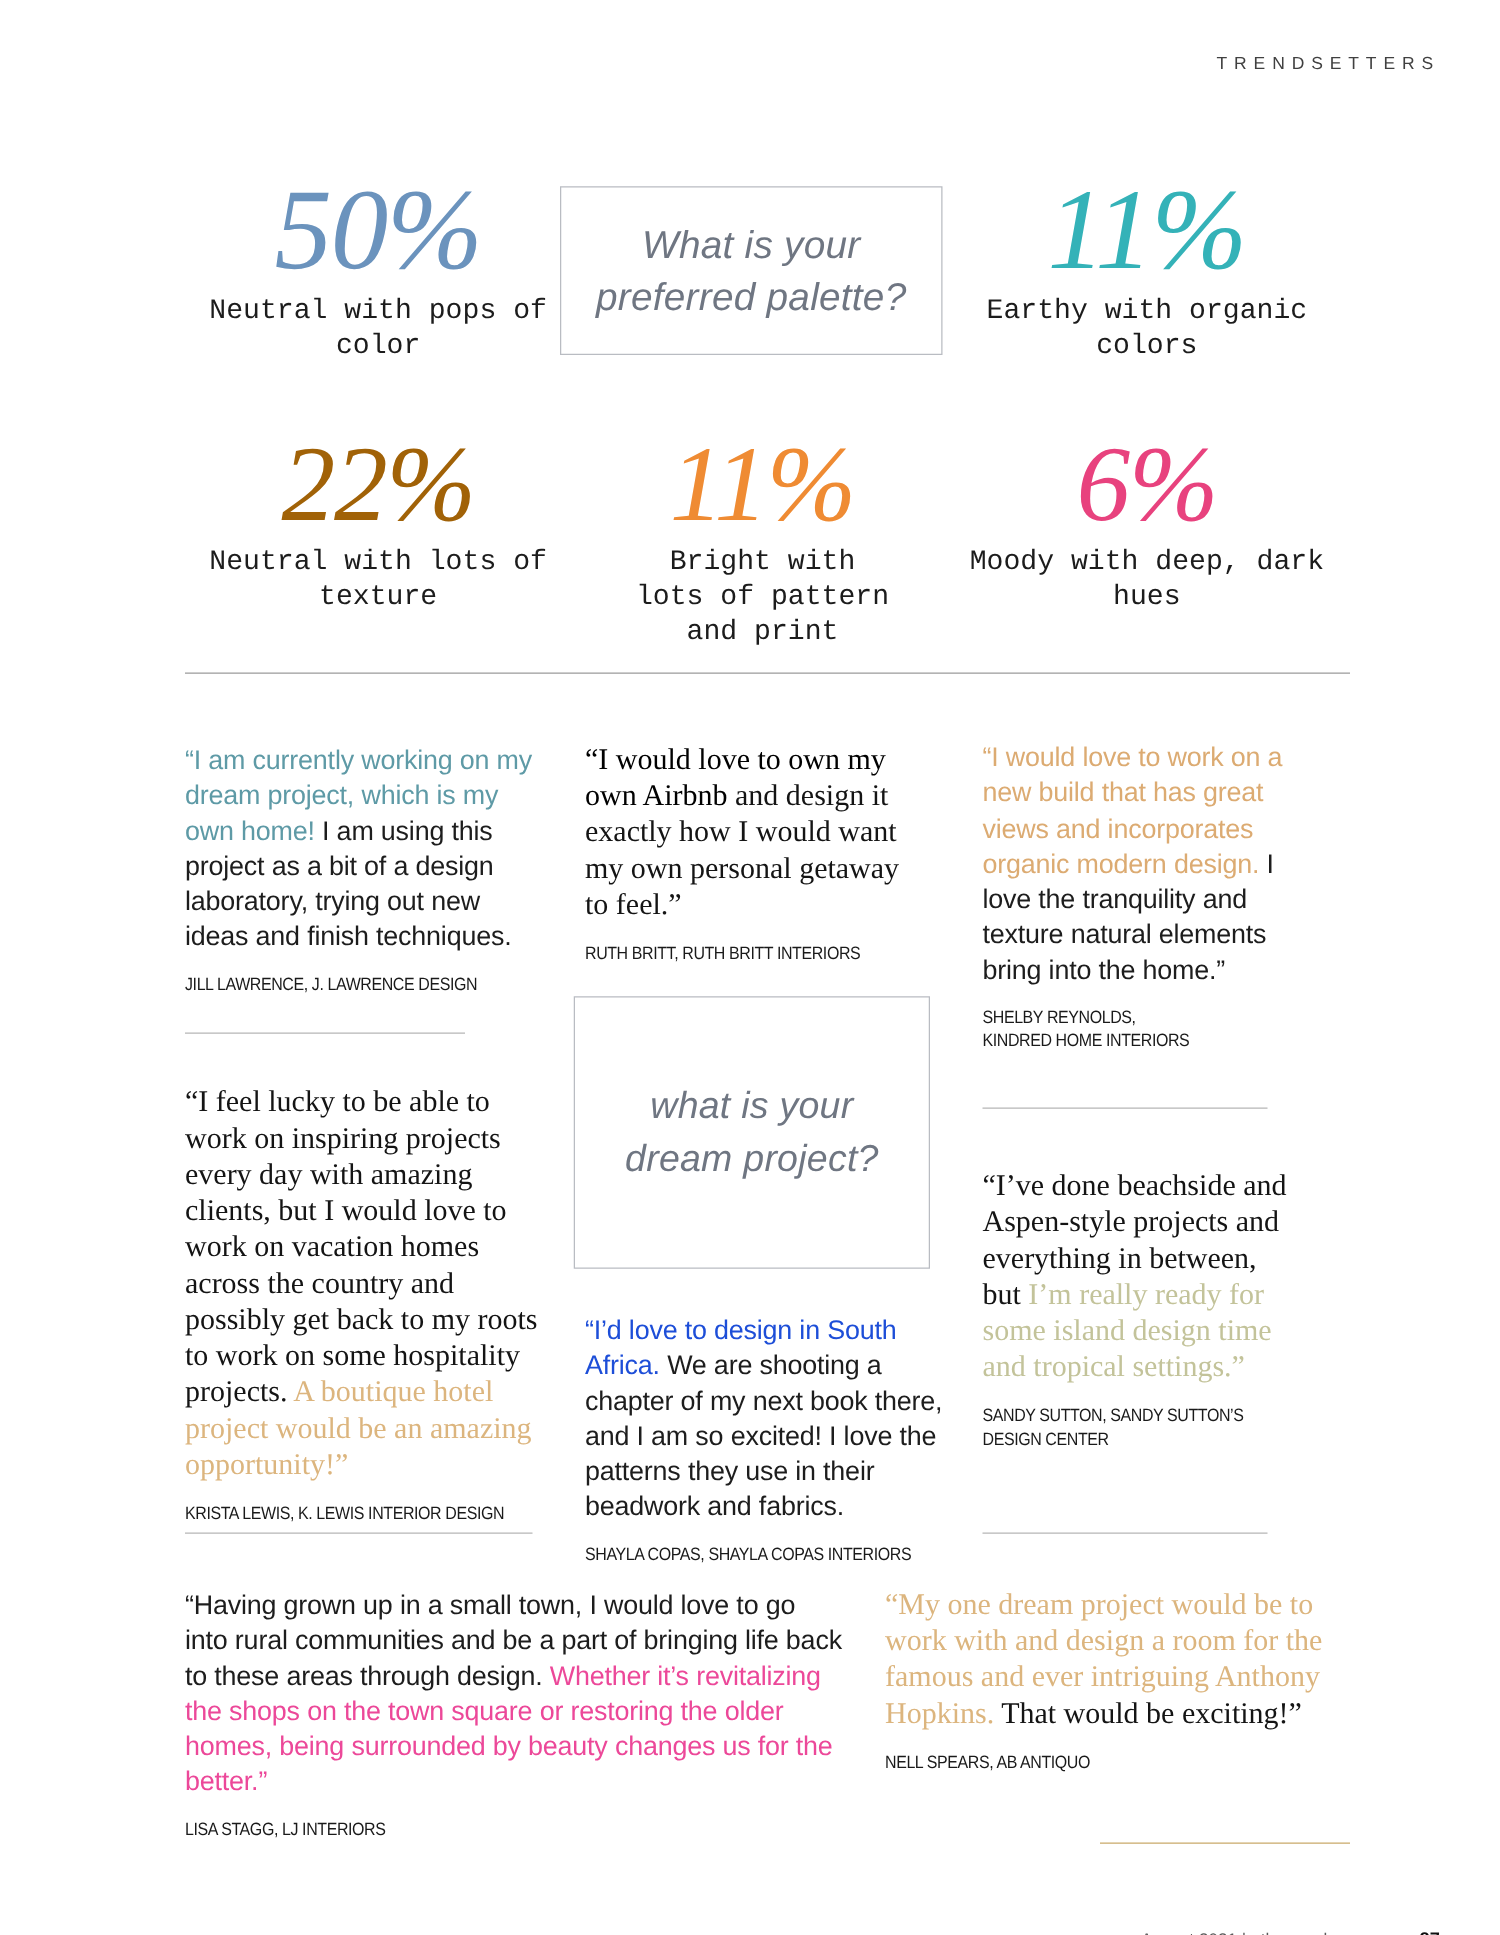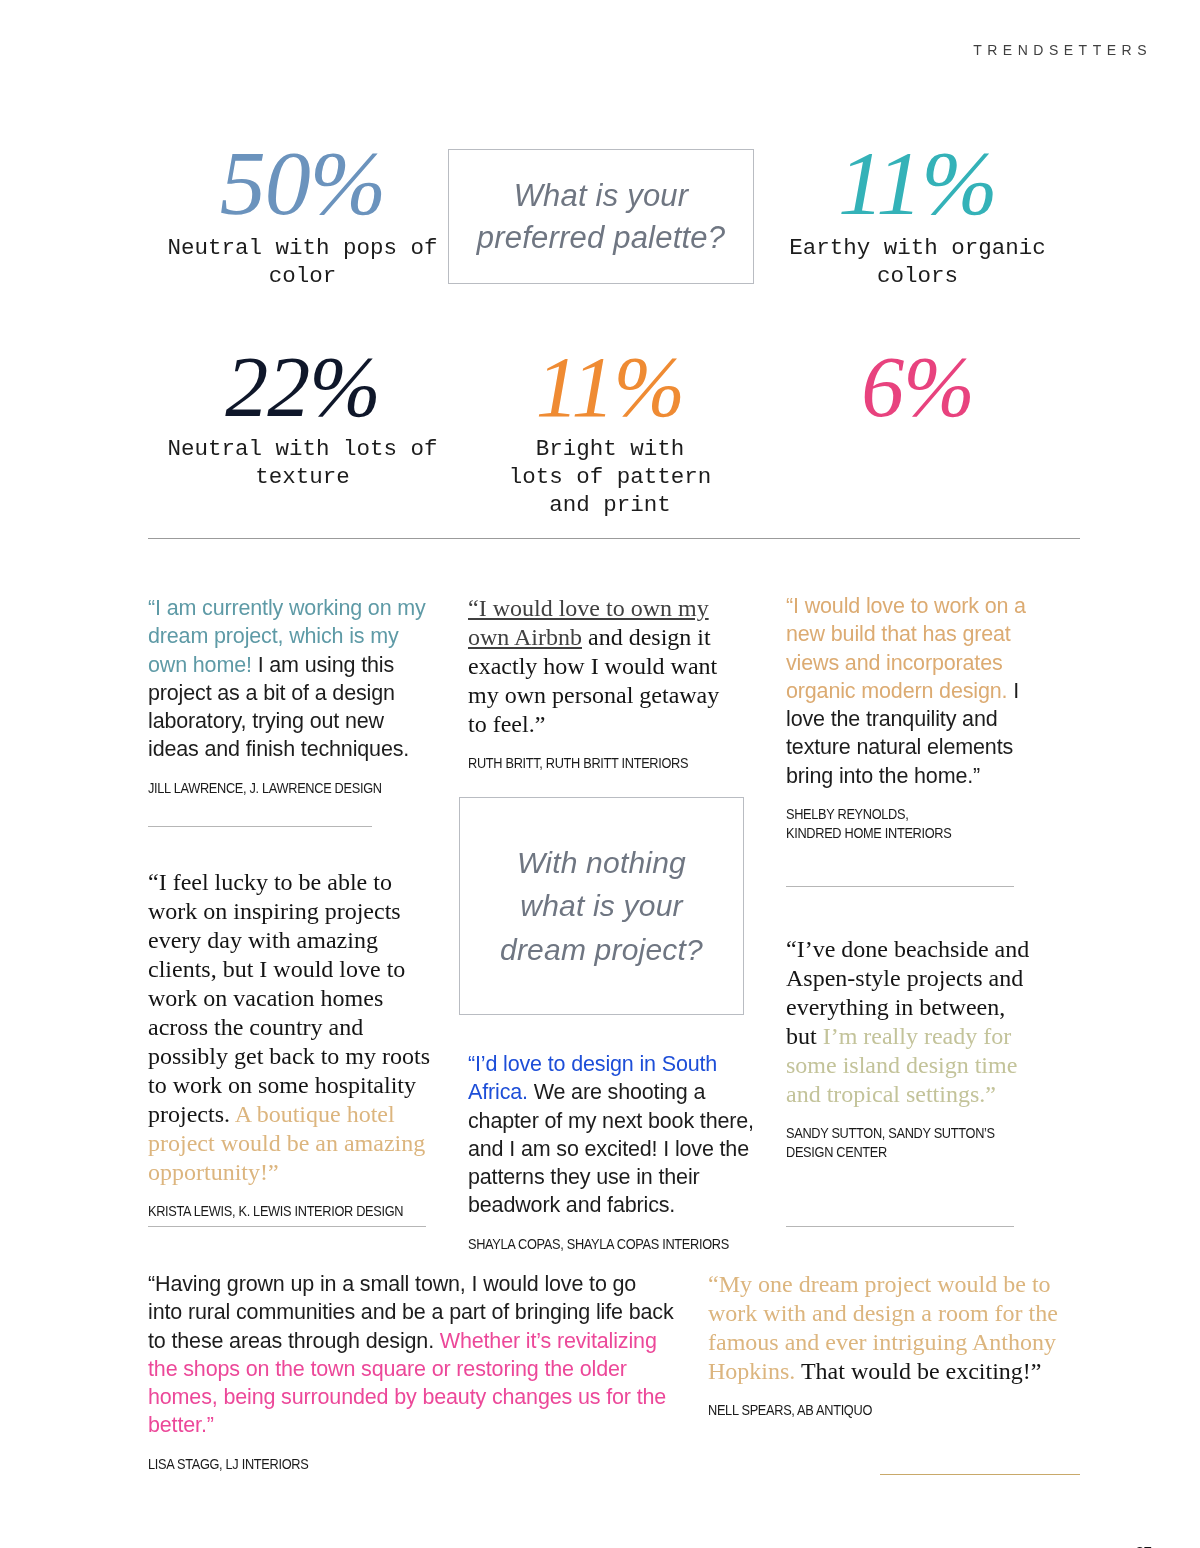--- a/index.html
+++ b/index.html
@@ -165,29 +165,30 @@
     </div>
     <div class="stat-cell mid"></div>
     <div class="stat-cell">
       <div class="stat-number" style="color: rgb(52, 178, 184);">11%</div>
       <div class="stat-label">Earthy with organic colors</div>
     </div>
   </div>
 
   <div class="stat-row second" style="margin-top:48px;">
     <div class="stat-cell">
-      <div class="stat-number" style="color: #0f172a; font-style: italic;">22%</div>
+      <div class="stat-number" style="color: #a16207; font-style: italic;">22%</div>
       <div class="stat-label">Neutral with lots of texture</div>
     </div>
     <div class="stat-cell mid">
       <div class="stat-number" style="color: rgb(239, 139, 51);">11%</div>
       <div class="stat-label" style="max-width:215px;margin-left:auto;margin-right:auto;">Bright with lots of pattern and print</div>
     </div>
     <div class="stat-cell">
       <div class="stat-number" style="color: rgb(232, 66, 126);">6%</div>
+      <div class="stat-label">Moody with deep, dark hues</div>
     </div>
   </div>
 
 </div>
 
 <div class="qbox" id="qbox-palette">
   <div class="qbox-text">
     <div>What is your</div>
     <div>preferred palette?</div>
   </div>
@@ -203,27 +204,26 @@
 <div class="rule light" style="top:826px; left:148px; width:224px;"></div>
 
 <div class="quote q-serif" style="top:868px; left:148px; width:288px;">
   <span>“I feel lucky to be able to work on inspiring projects every day with amazing clients, but I would love to work on vacation homes across the country and possibly get back to my roots to work on some hospitality projects. </span><span style="color: rgb(220, 181, 126);">A boutique hotel project would be an amazing opportunity!”</span>
   <div class="attrib">KRISTA LEWIS, K. LEWIS INTERIOR DESIGN</div>
 </div>
 
 <div class="rule light" style="top:1226px; left:148px; width:278px;"></div>
 
 <div class="quote q-serif" style="top:594px; left:468px; width:268px;">
-  <span style="color: #404040; text-decoration: underline;">“I would love to own my own Airbnb</span><span> and design it exactly how I would want my own personal getaway to feel.”</span>
+  <span style="color: #000000;">“I would love to own my own Airbnb</span><span> and design it exactly how I would want my own personal getaway to feel.”</span>
   <div class="attrib">RUTH BRITT, RUTH BRITT INTERIORS</div>
 </div>
 
 <div class="qbox" id="qbox-dream">
   <div class="qbox-text">
-    <div>With nothing</div>
     <div>what is your</div>
     <div>dream project?</div>
   </div>
 </div>
 
 <div class="quote q-sans" style="top:1050px; left:468px; width:290px;">
   <span style="color: #1d4ed8;">“I’d love to design in South Africa.</span><span> We are shooting a chapter of my next book there, and I am so excited! I love the patterns they use in their beadwork and fabrics.</span>
   <div class="attrib">SHAYLA COPAS, SHAYLA COPAS INTERIORS</div>
 </div>
 

